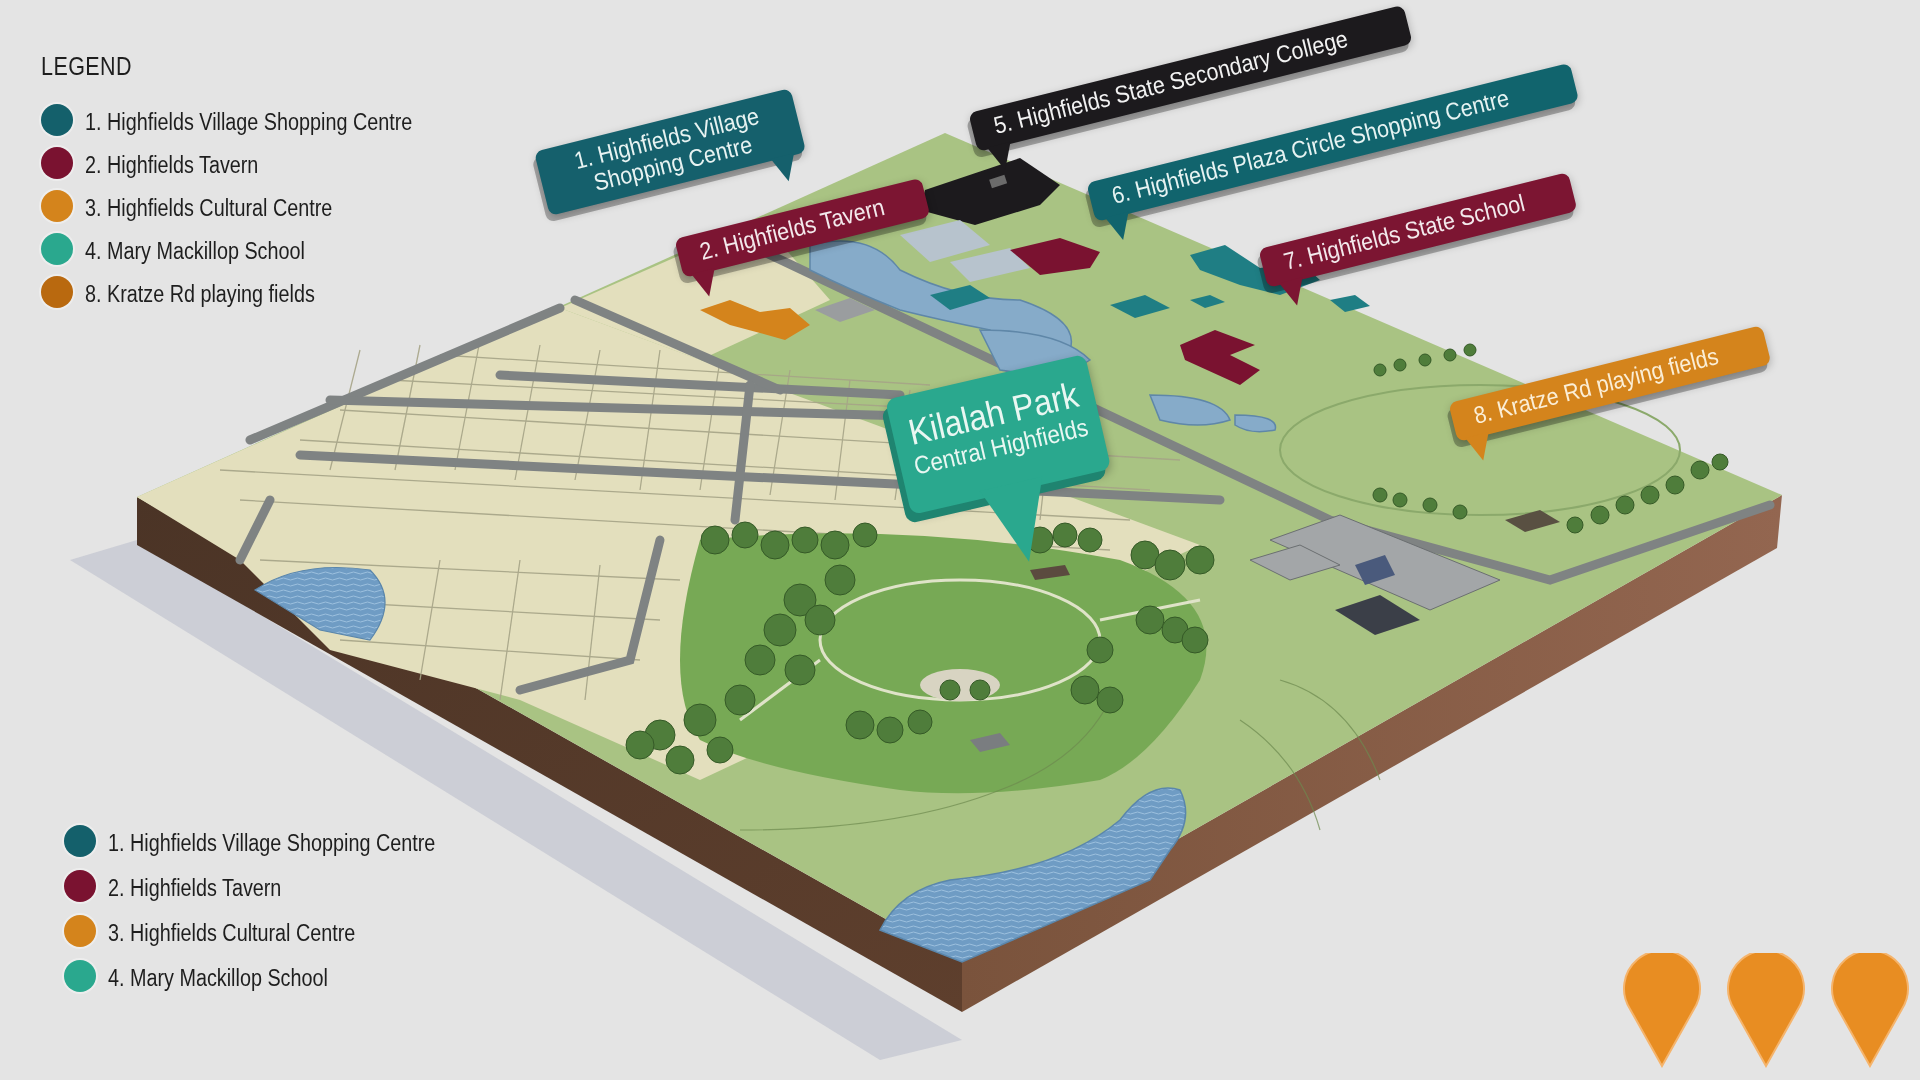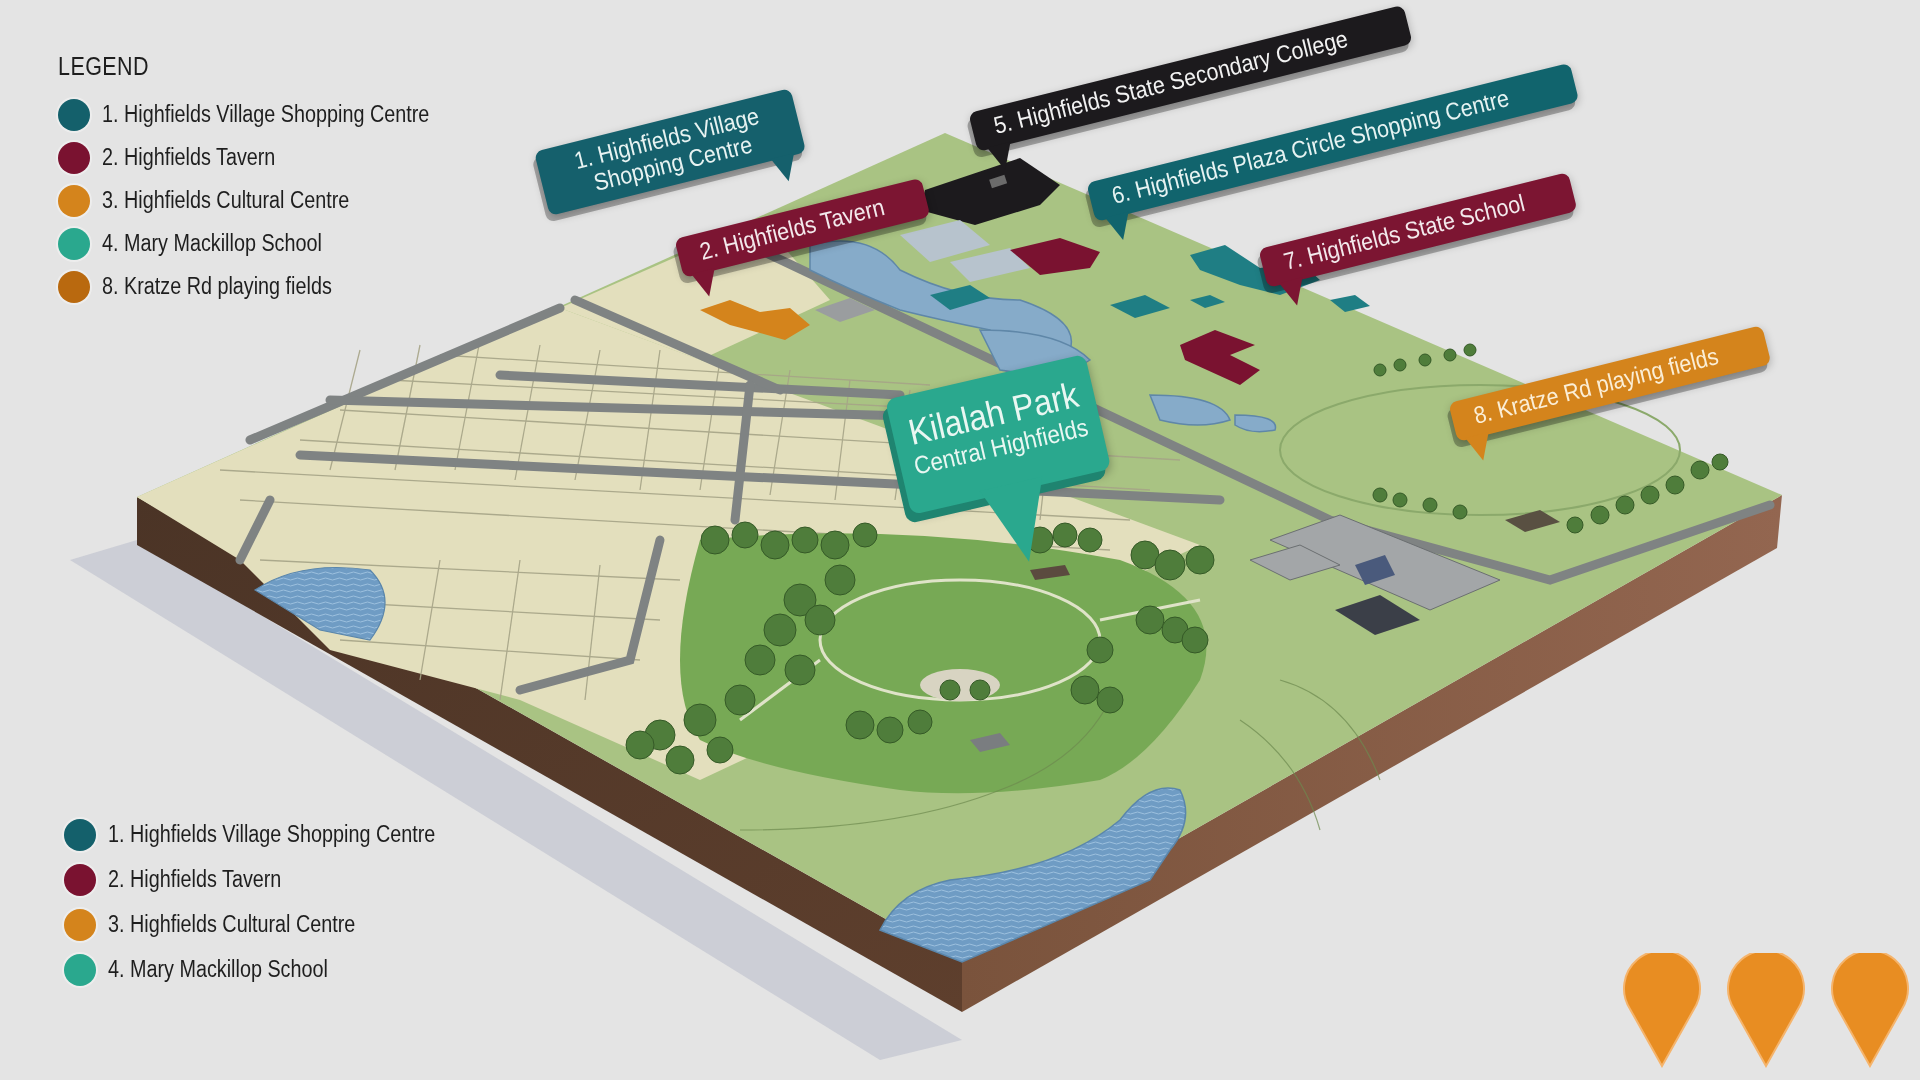--- a/index.html
+++ b/index.html
@@ -5,24 +5,24 @@
   html, body { margin: 0; padding: 0; }
   body {
     width: 1920px; height: 1080px; overflow: hidden; position: relative;
     background: #e4e4e4;
     font-family: "Liberation Sans", "DejaVu Sans", sans-serif;
   }
   #map-svg { position: absolute; left: 0; top: 0; width: 1920px; height: 1080px; }
 
   .legend { position: absolute; color: #1e1e1e; }
   .legend-title { font-size: 25px; letter-spacing: 0.5px; margin-bottom: 12px; transform: scaleX(0.86); transform-origin: left center; }
-  .legend-item { display: flex; align-items: center; height: 43px; }
+  .legend-item { display: flex; align-items: flex-end; height: 43px; }
   .legend-dot { width: 32px; height: 32px; border-radius: 50%; flex: 0 0 32px; margin-right: 12px; box-shadow: 0 0 0 2px rgba(255,255,255,0.35); }
   .legend-label { font-size: 23px; white-space: nowrap; transform: scaleX(0.86); transform-origin: left center; }
-  #legend-top { left: 58px; top: 52px; }
+  #legend-top { left: 41px; top: 52px; }
   #legend-bottom { left: 64px; top: 812px; }
   #legend-bottom .legend-item { height: 45px; }
 
   .callout {
     position: absolute; color: #f2f2ee; white-space: nowrap;
     padding: 6px 22px 8px 22px; border-radius: 8px;
     transform-origin: left bottom;
     box-shadow: -4px 6px 0 rgba(0,0,0,0.28), 0 3px 8px rgba(0,0,0,0.25);
     font-size: 24px; line-height: 26px;
   }

